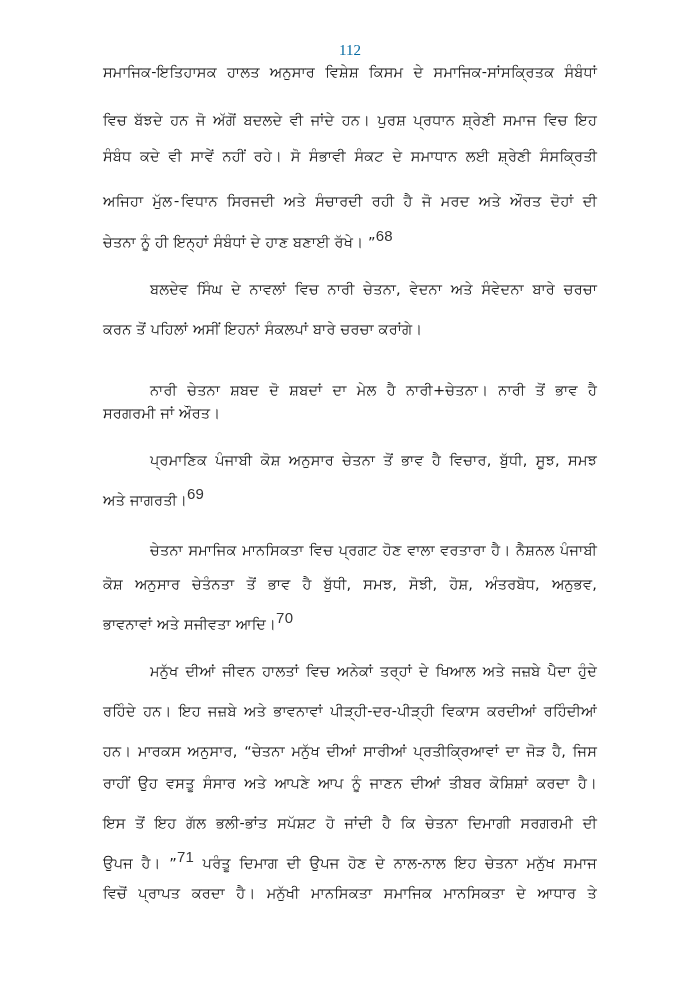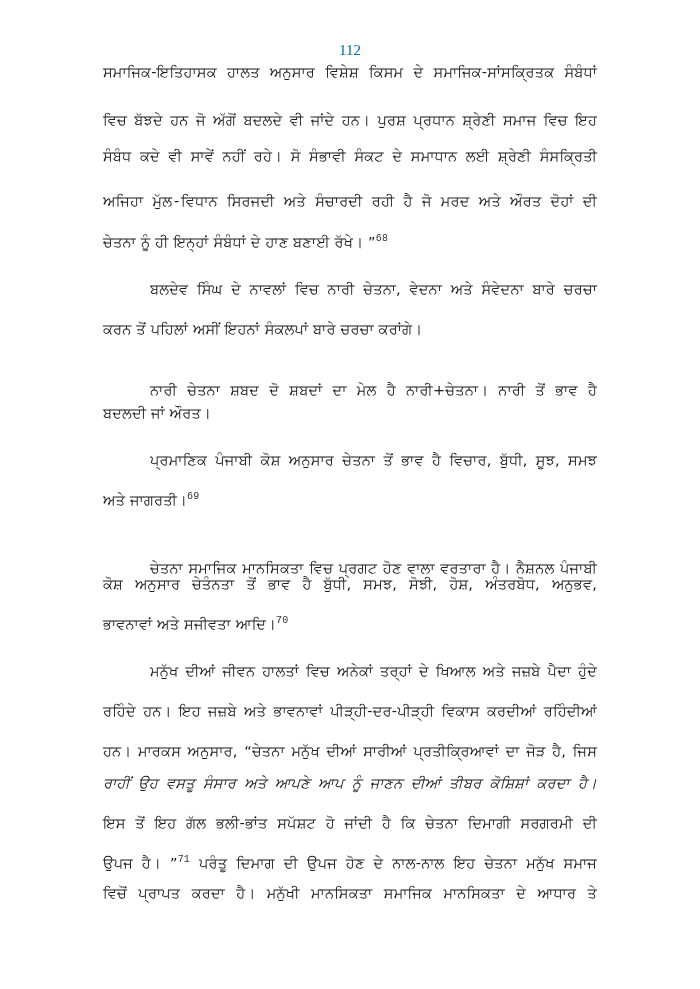--- a/index.html
+++ b/index.html
@@ -37,47 +37,47 @@
       letter-spacing: 0.2px;
     }
     .line.last {
       text-align-last: left;
     }
     .line.indent {
       left: 150px;
       width: 447px;
     }
     sup.fn {
-      font-family: Liberation Mono, monospace;
-      font-size: 10px;
+      font-family: Liberation Sans, sans-serif;
+      font-size: 15px;
       vertical-align: 6px;
       line-height: 0;
       color: #333;
     }
   </style>
 </head>
 <body>
 
 <div class="page-number">112</div>
 
 <div id="text-body">
     <div class="line" style="top: 62px;"><span>ਸਮਾਜਿਕ-ਇਤਿਹਾਸਕ ਹਾਲਤ ਅਨੁਸਾਰ ਵਿਸ਼ੇਸ਼ ਕਿਸਮ ਦੇ ਸਮਾਜਿਕ-ਸਾਂਸਕ੍ਰਿਤਕ ਸੰਬੰਧਾਂ</span></div>
     <div class="line" style="top: 110px;"><span>ਵਿਚ ਬੱਝਦੇ ਹਨ ਜੋ ਅੱਗੋਂ ਬਦਲਦੇ ਵੀ ਜਾਂਦੇ ਹਨ। ਪੁਰਸ਼ ਪ੍ਰਧਾਨ ਸ਼੍ਰੇਣੀ ਸਮਾਜ ਵਿਚ ਇਹ</span></div>
     <div class="line" style="top: 146px;"><span>ਸੰਬੰਧ ਕਦੇ ਵੀ ਸਾਵੇਂ ਨਹੀਂ ਰਹੇ। ਸੋ ਸੰਭਾਵੀ ਸੰਕਟ ਦੇ ਸਮਾਧਾਨ ਲਈ ਸ਼੍ਰੇਣੀ ਸੰਸਕ੍ਰਿਤੀ</span></div>
     <div class="line" style="top: 192px; font-family: Liberation Mono, monospace;"><span>ਅਜਿਹਾ ਮੁੱਲ-ਵਿਧਾਨ ਸਿਰਜਦੀ ਅਤੇ ਸੰਚਾਰਦੀ ਰਹੀ ਹੈ ਜੋ ਮਰਦ ਅਤੇ ਔਰਤ ਦੋਹਾਂ ਦੀ</span></div>
     <div class="line last" style="top: 232px;"><span>ਚੇਤਨਾ ਨੂੰ ਹੀ ਇਨ੍ਹਾਂ ਸੰਬੰਧਾਂ ਦੇ ਹਾਣ ਬਣਾਈ ਰੱਖੇ। ”</span><sup class="fn">68</sup></div>
     <div class="line indent" style="top: 279px;"><span>ਬਲਦੇਵ ਸਿੰਘ ਦੇ ਨਾਵਲਾਂ ਵਿਚ ਨਾਰੀ ਚੇਤਨਾ, ਵੇਦਨਾ ਅਤੇ ਸੰਵੇਦਨਾ ਬਾਰੇ ਚਰਚਾ</span></div>
     <div class="line last" style="top: 319px;"><span>ਕਰਨ ਤੋਂ ਪਹਿਲਾਂ ਅਸੀਂ ਇਹਨਾਂ ਸੰਕਲਪਾਂ ਬਾਰੇ ਚਰਚਾ ਕਰਾਂਗੇ।</span></div>
     <div class="line indent" style="top: 364px; margin-top: 16px;"><span>ਨਾਰੀ ਚੇਤਨਾ ਸ਼ਬਦ ਦੋ ਸ਼ਬਦਾਂ ਦਾ ਮੇਲ ਹੈ ਨਾਰੀ+ਚੇਤਨਾ। ਨਾਰੀ ਤੋਂ ਭਾਵ ਹੈ</span></div>
-    <div class="line last" style="top: 403px;"><span>ਬਦਲਦੀ ਜਾਂ ਔਰਤ।</span></div>
+    <div class="line last" style="top: 403px;"><span>ਸਰਗਰਮੀ ਜਾਂ ਔਰਤ।</span></div>
     <div class="line indent" style="top: 450px;"><span>ਪ੍ਰਮਾਣਿਕ ਪੰਜਾਬੀ ਕੋਸ਼ ਅਨੁਸਾਰ ਚੇਤਨਾ ਤੋਂ ਭਾਵ ਹੈ ਵਿਚਾਰ, ਬੁੱਧੀ, ਸੂਝ, ਸਮਝ</span></div>
     <div class="line last" style="top: 490px;"><span>ਅਤੇ ਜਾਗਰਤੀ।</span><sup class="fn">69</sup></div>
-    <div class="line indent" style="top: 558px;"><span>ਚੇਤਨਾ ਸਮਾਜਿਕ ਮਾਨਸਿਕਤਾ ਵਿਚ ਪ੍ਰਗਟ ਹੋਣ ਵਾਲਾ ਵਰਤਾਰਾ ਹੈ। ਨੈਸ਼ਨਲ ਪੰਜਾਬੀ</span></div>
+    <div class="line indent" style="top: 540px;"><span>ਚੇਤਨਾ ਸਮਾਜਿਕ ਮਾਨਸਿਕਤਾ ਵਿਚ ਪ੍ਰਗਟ ਹੋਣ ਵਾਲਾ ਵਰਤਾਰਾ ਹੈ। ਨੈਸ਼ਨਲ ਪੰਜਾਬੀ</span></div>
     <div class="line" style="top: 574px;"><span>ਕੋਸ਼ ਅਨੁਸਾਰ ਚੇਤੰਨਤਾ ਤੋਂ ਭਾਵ ਹੈ ਬੁੱਧੀ, ਸਮਝ, ਸੋਝੀ, ਹੋਸ਼, ਅੰਤਰਬੋਧ, ਅਨੁਭਵ,</span></div>
     <div class="line last" style="top: 614px;"><span>ਭਾਵਨਾਵਾਂ ਅਤੇ ਸਜੀਵਤਾ ਆਦਿ।</span><sup class="fn">70</sup></div>
     <div class="line indent" style="top: 661px;"><span>ਮਨੁੱਖ ਦੀਆਂ ਜੀਵਨ ਹਾਲਤਾਂ ਵਿਚ ਅਨੇਕਾਂ ਤਰ੍ਹਾਂ ਦੇ ਖਿਆਲ ਅਤੇ ਜਜ਼ਬੇ ਪੈਦਾ ਹੁੰਦੇ</span></div>
     <div class="line" style="top: 701px;"><span>ਰਹਿੰਦੇ ਹਨ। ਇਹ ਜਜ਼ਬੇ ਅਤੇ ਭਾਵਨਾਵਾਂ ਪੀੜ੍ਹੀ-ਦਰ-ਪੀੜ੍ਹੀ ਵਿਕਾਸ ਕਰਦੀਆਂ ਰਹਿੰਦੀਆਂ</span></div>
     <div class="line" style="top: 741px;"><span>ਹਨ। ਮਾਰਕਸ ਅਨੁਸਾਰ, “ਚੇਤਨਾ ਮਨੁੱਖ ਦੀਆਂ ਸਾਰੀਆਂ ਪ੍ਰਤੀਕ੍ਰਿਆਵਾਂ ਦਾ ਜੋੜ ਹੈ, ਜਿਸ</span></div>
-    <div class="line" style="top: 773px; font-style: italic;"><span>ਰਾਹੀਂ ਉਹ ਵਸਤੂ ਸੰਸਾਰ ਅਤੇ ਆਪਣੇ ਆਪ ਨੂੰ ਜਾਣਨ ਦੀਆਂ ਤੀਬਰ ਕੋਸ਼ਿਸ਼ਾਂ ਕਰਦਾ ਹੈ।</span></div>
+    <div class="line" style="top: 773px;"><span>ਰਾਹੀਂ ਉਹ ਵਸਤੂ ਸੰਸਾਰ ਅਤੇ ਆਪਣੇ ਆਪ ਨੂੰ ਜਾਣਨ ਦੀਆਂ ਤੀਬਰ ਕੋਸ਼ਿਸ਼ਾਂ ਕਰਦਾ ਹੈ।</span></div>
     <div class="line" style="top: 813px;"><span>ਇਸ ਤੋਂ ਇਹ ਗੱਲ ਭਲੀ-ਭਾਂਤ ਸਪੱਸ਼ਟ ਹੋ ਜਾਂਦੀ ਹੈ ਕਿ ਚੇਤਨਾ ਦਿਮਾਗੀ ਸਰਗਰਮੀ ਦੀ</span></div>
     <div class="line" style="top: 853px;"><span>ਉਪਜ ਹੈ। ”</span><sup class="fn">71</sup><span> ਪਰੰਤੂ ਦਿਮਾਗ ਦੀ ਉਪਜ ਹੋਣ ਦੇ ਨਾਲ-ਨਾਲ ਇਹ ਚੇਤਨਾ ਮਨੁੱਖ ਸਮਾਜ</span></div>
     <div class="line" style="top: 883px;"><span>ਵਿਚੋਂ ਪ੍ਰਾਪਤ ਕਰਦਾ ਹੈ। ਮਨੁੱਖੀ ਮਾਨਸਿਕਤਾ ਸਮਾਜਿਕ ਮਾਨਸਿਕਤਾ ਦੇ ਆਧਾਰ ਤੇ</span></div>
   </div>
 
 </body></html>

